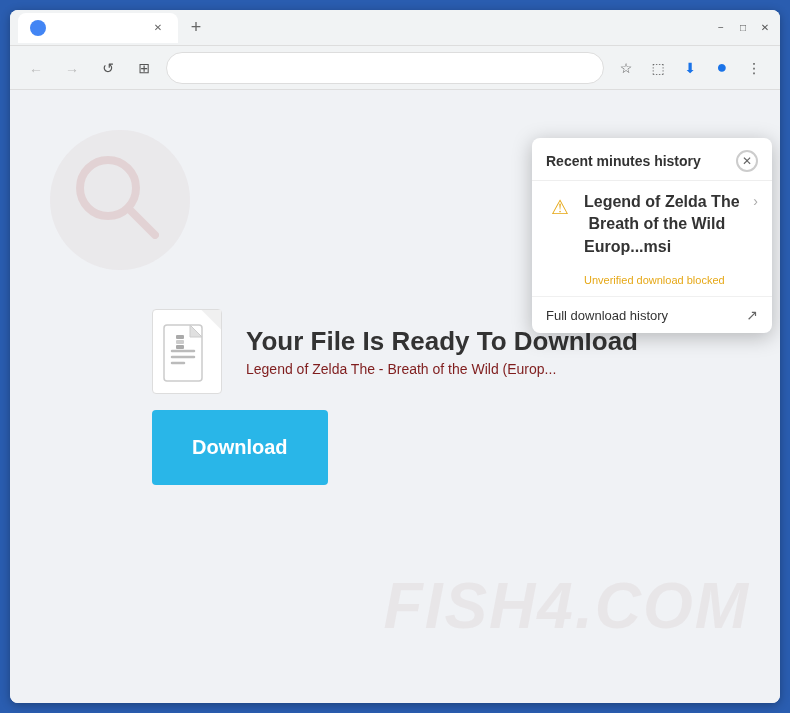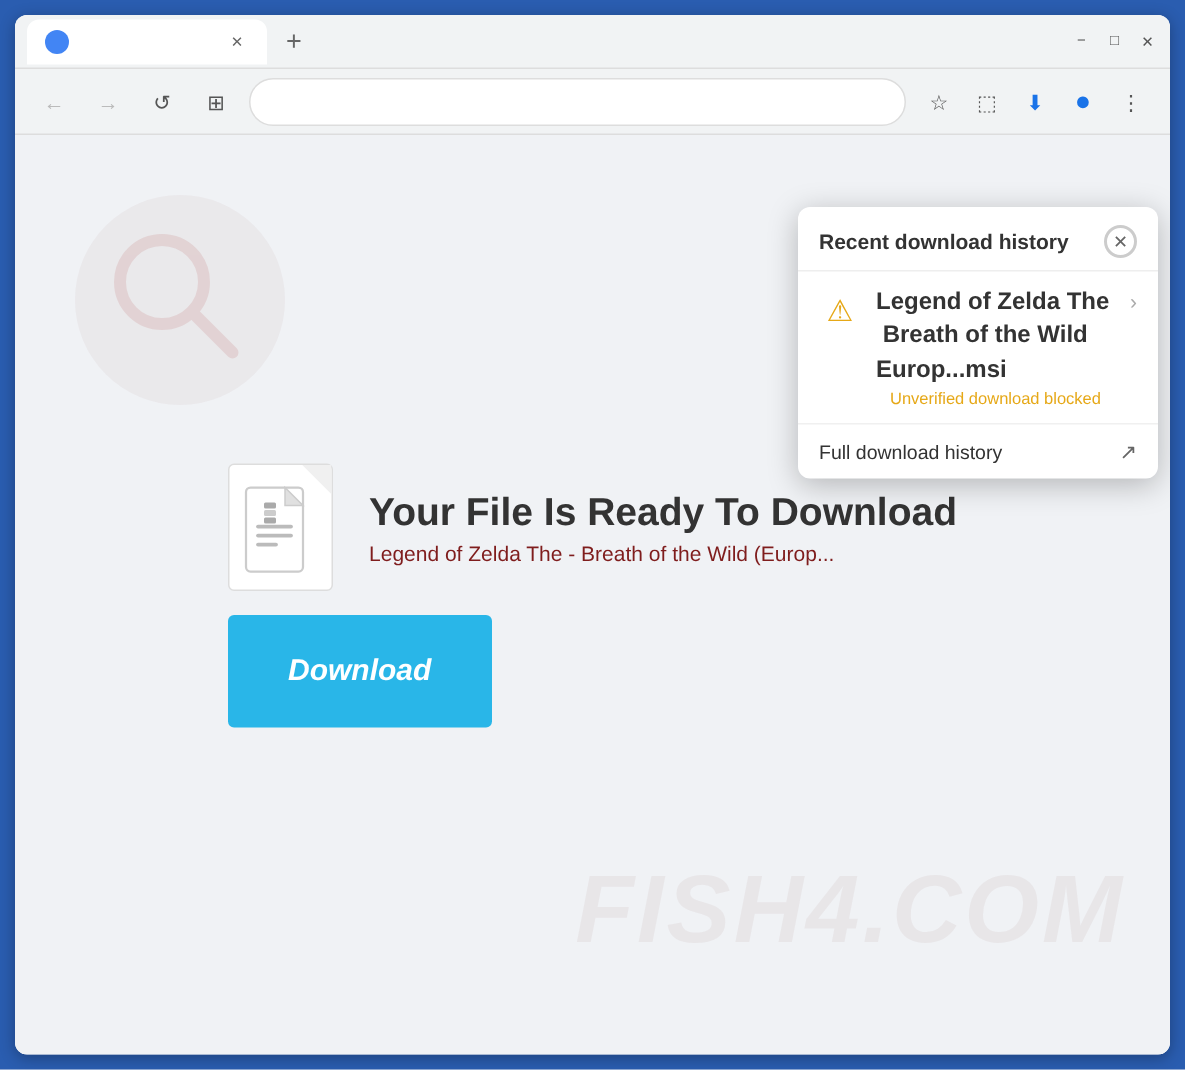--- a/index.html
+++ b/index.html
@@ -260,21 +260,20 @@
     .download-btn {
       background: #29b6e8;
       color: #fff;
       border: none;
       border-radius: 4px;
       padding: 26px 40px;
       font-size: 20px;
       font-weight: 600;
       cursor: pointer;
       margin-top: 4px;
-      font-style: italic;
     }
 
     
     .download-panel {
       position: absolute;
       top: 48px;
       right: 8px;
       width: 240px;
       background: #fff;
       border-radius: 8px;
@@ -333,22 +332,21 @@
     .dl-item-name {
       font-size: 16px;
       font-weight: 600;
       color: #333;
       line-height: 1.4;
       word-break: break-word;
     }
     .dl-item-status {
       font-size: 11px;
       color: #e6a817;
-      margin-top: 2px;
-      text-align: center;
+      margin-top: 16px;
     }
     .dl-item-meta {
       font-size: 11px;
       color: #888;
       margin-top: 2px;
     }
     .dl-item-arrow {
       font-size: 14px;
       color: #aaa;
       margin-top: 2px;
@@ -460,21 +458,21 @@
         <div class="card-text">
           <h2>Your File Is Ready To Download</h2>
           <div class="subtitle">Legend of Zelda The - Breath of the Wild (Europ...</div>
         </div>
       </div>
       <button class="download-btn">Download</button>
     </div>
 
     <div class="download-panel">
       <div class="panel-header">
-        <span class="panel-title">Recent download history</span>
+        <span class="panel-title">Recent minutes history</span>
         <div class="panel-close">✕</div>
       </div>
 
       <div class="download-item">
         <div class="dl-item-icon">
           <span style="color:#e6a817; font-size:20px;">⚠</span>
         </div>
         <div class="dl-item-content">
           <div class="dl-item-name">Legend of Zelda The &nbsp;Breath of the Wild Europ...msi</div>
           <div class="dl-item-status">Unverified download blocked</div>

